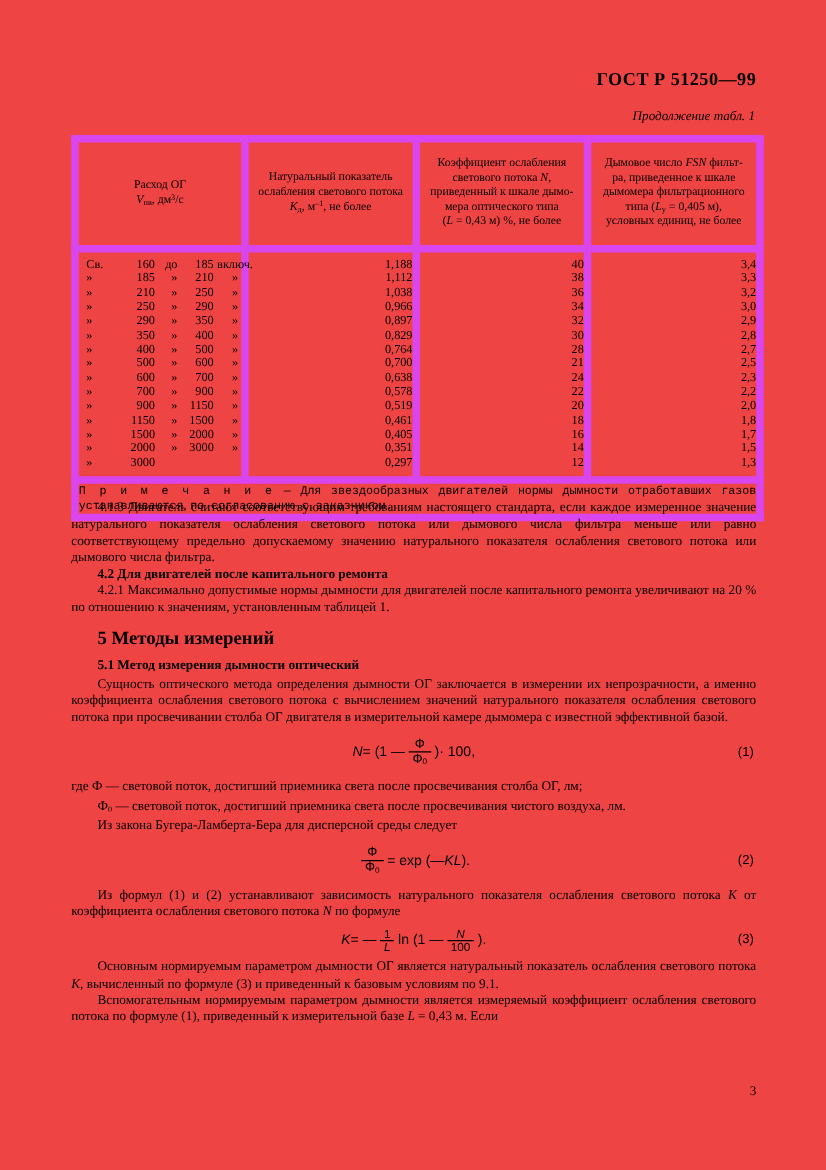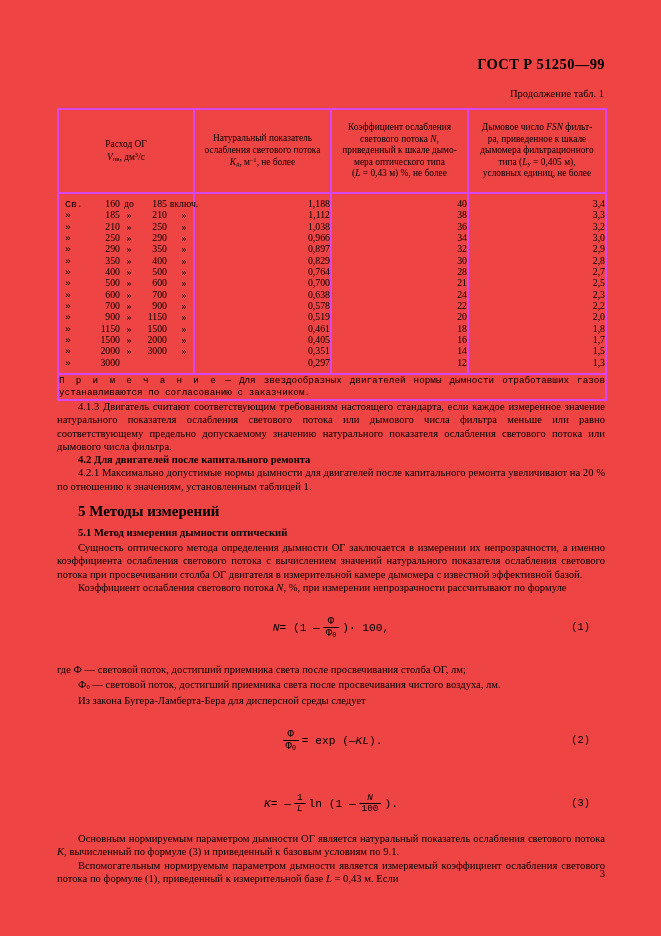--- a/index.html
+++ b/index.html
@@ -35,39 +35,40 @@
     font-family: "Liberation Serif", serif;
     font-weight: bold;
     font-size: 14.5px;
     letter-spacing: 0.4px;
     white-space: nowrap;
   }
   .tbl-continued {
     position: absolute;
     top: 88px;
     right: 1px;
+    font-style: italic;
     font-size: 10.5px;
     white-space: nowrap;
   }
 
   
   .tbl-wrap {
     position: absolute;
     top: 108px;
     left: 0;
     width: 548px;
   }
   table.spec {
     border-collapse: collapse;
     width: 548px;
     table-layout: fixed;
     font-size: 9.4px;
   }
   table.spec td, table.spec th {
-    border: 2px solid #d946ef;
+    border: 6px solid #d946ef;
     padding: 0;
     vertical-align: middle;
     font-weight: normal;
   }
   table.spec thead th {
     height: 78px;
     text-align: center;
     line-height: 1.24;
     padding: 2px 5px;
   }
@@ -91,23 +92,23 @@
     line-height: 11.35px;
     font-size: 9.8px;
     white-space: nowrap;
   }
   
   .fl {
     display: inline-block;
     text-align: right;
     font-size: 9.8px;
   }
-  .fl-pre  { width: 26px; text-align: left;  padding-left: 6px; font-family: Liberation Mono, monospace; }
+  .fl-pre  { width: 26px; text-align: left;  padding-left: 6px; }
   .fl-a    { width: 29px; text-align: right; }
-  .fl-mid  { width: 18px; text-align: center; }
+  .fl-mid  { width: 18px; text-align: right; }
   .fl-b    { width: 29px; }
   .fl-post { width: 34px; text-align: center; }
 
   .num-center { text-align: right; }
 
   .note-cell {
     padding: 5px 6px 6px 6px;
     font-size: 9.3px;
     line-height: 1.3;
     text-align: justify;
@@ -142,24 +143,24 @@
     text-indent: 21px;
     font-size: 15px;
   }
   .gap-xs { height: 2px; }
   .gap-s  { height: 5px; }
   .gap-m  { height: 9px; }
 
   
   .formula {
     position: relative;
-    margin: 13px;
+    margin: 0;
     text-align: center;
     font-size: 11.2px;
-    font-family: Liberation Mono, monospace;
+    font-family: Liberation Sans, sans-serif;
   }
   .formula .eqno {
     position: absolute;
     right: 2px;
     top: 50%;
     transform: translateY(-50%);
     font-size: 10.4px;
   }
   .frac {
     display: inline-block;
@@ -327,21 +328,20 @@
       <p class="t">4.2.1  Максимально допустимые нормы дымности для двигателей после капитального ремонта увеличивают на 20 % по отношению к значениям, установленным таблицей 1.</p>
 
       <div class="gap-m"></div>
       <p class="h2">5  Методы измерений</p>
       <div class="gap-s"></div>
       <p class="h">5.1  Метод измерения дымности оптический</p>
       <div class="gap-xs"></div>
 
       <p class="t">Сущность оптического метода определения дымности ОГ заключается в измерении их непрозрачности, а именно коэффициента ослабления светового потока с вычислением значений натурального показателя ослабления светового потока при просвечивании столба ОГ двигателя в измерительной камере дымомера с известной эффективной базой.</p>
 
-      <p class="t"><span>Коэффициент ослабления светового потока </span><i class="mi">N</i><span>, %, при измерении непрозрачности рассчитывают по формуле</span></p>
 
       <div class="gap-m"></div>
       <div class="formula">
         <i class="mi mid">N</i><span class="mid"> = (1 — </span><span class="frac"><span class="num">Ф</span><span class="den"><span>Ф</span><sub class="s">0</sub></span></span><span class="mid">)</span><span class="mid"> · 100,</span>
         <span class="eqno">(1)</span>
       </div>
       <div class="gap-m"></div>
 
       <p class="t noindent">где Ф — световой поток, достигший приемника света после просвечивания столба ОГ, лм;</p>
       <div class="gap-xs"></div>
@@ -349,20 +349,21 @@
       <div class="gap-xs"></div>
       <p class="t">Из закона Бугера-Ламберта-Бера для дисперсной среды следует</p>
 
       <div class="gap-m"></div>
       <div class="formula">
         <span class="frac"><span class="num">Ф</span><span class="den"><span>Ф</span><sub class="s">0</sub></span></span><span class="mid"> = exp (—</span><i class="mi mid">KL</i><span class="mid">).</span>
         <span class="eqno">(2)</span>
       </div>
       <div class="gap-m"></div>
 
+      <p class="t"><span>Из формул (1) и (2) устанавливают зависимость натурального показателя ослабления светового потока </span><i class="mi">K</i><span> от коэффициента ослабления светового потока </span><i class="mi">N</i><span> по формуле</span></p>
 
       <div class="gap-s"></div>
       <div class="formula">
         <i class="mi mid">K</i><span class="mid"> = — </span><span class="frac small"><span class="num">1</span><span class="den"><i class="mi">L</i></span></span><span class="mid"> ln  (1 — </span><span class="frac small"><span class="num"><i class="mi">N</i></span><span class="den">100</span></span><span class="mid"> ).</span>
         <span class="eqno">(3)</span>
       </div>
       <div class="gap-s"></div>
 
       <p class="t"><span>Основным нормируемым параметром дымности ОГ является натуральный показатель ослабления светового потока </span><i class="mi">K</i><span>, вычисленный по формуле (3) и приведенный к базовым условиям по 9.1.</span></p>
       <p class="t"><span>Вспомогательным нормируемым параметром дымности является измеряемый коэффициент ослабления светового потока по формуле (1), приведенный к измерительной базе </span><i class="mi">L</i><span> = 0,43 м. Если</span></p>

